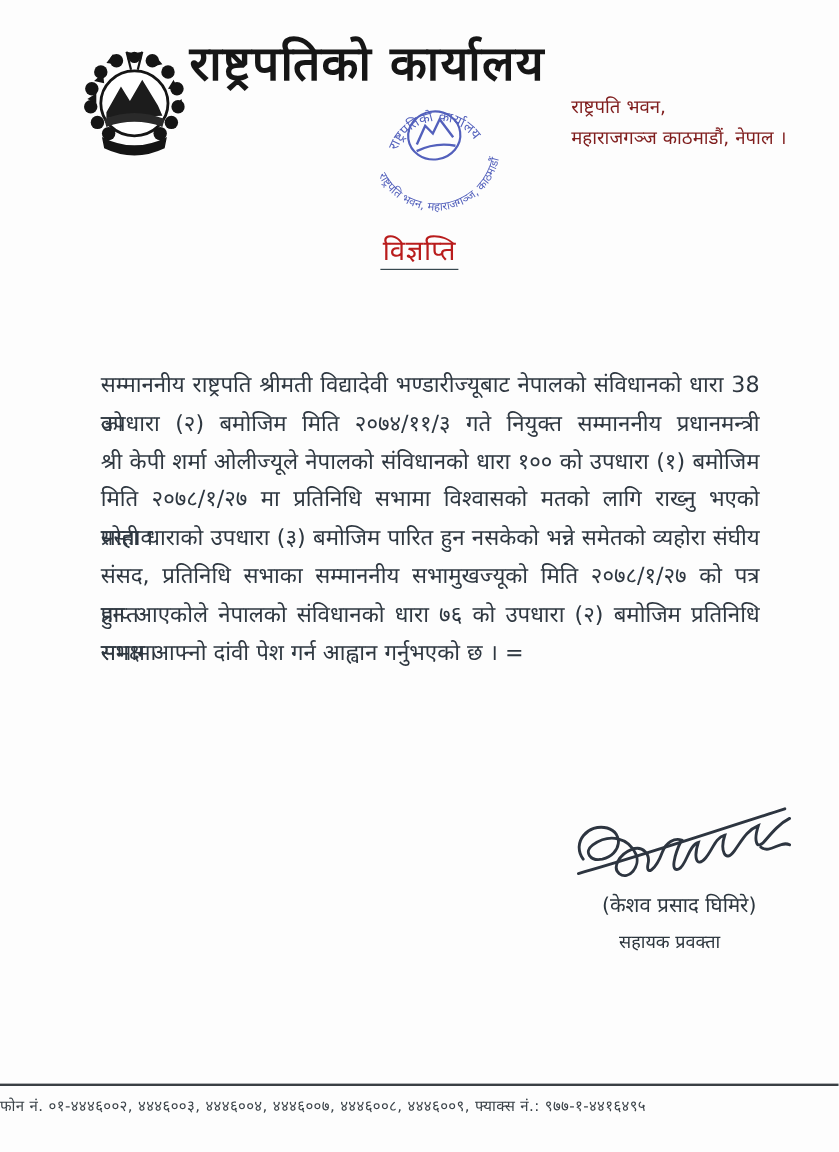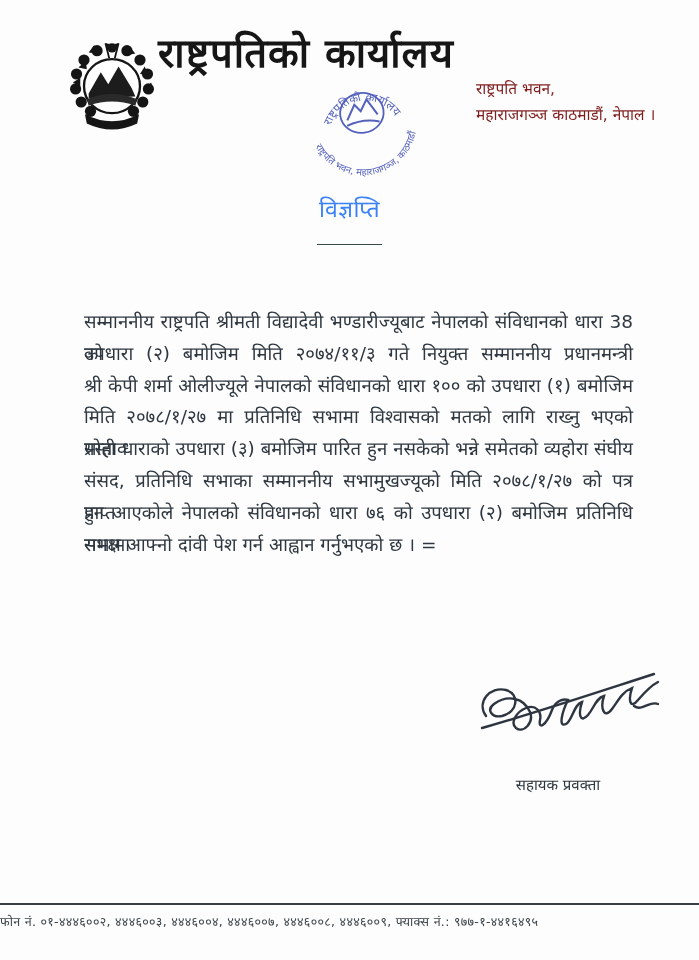--- a/index.html
+++ b/index.html
@@ -22,22 +22,22 @@
     position:absolute;left:288px;top:62px;width:150px;height:118px;
     transform:rotate(-8deg);opacity:.9;
   }
   .address{
     position:absolute;left:476px;top:76px;width:215px;
     font-size:15.5px;line-height:26px;color:#7f1d1d;
   }
   
   .notice-title-wrap{position:absolute;left:0;right:0;top:192px;text-align:center;}
   .notice-title{
-    display:inline-block;font-size:23px;color:#3b82f6;
-    border-bottom:1.6px solid #37484f;padding:0 2px 20px 2px;
+    display:inline-block;font-size:23px;color:#b91c1c;
+    border-bottom:1.6px solid #37484f;padding:0 2px 0 2px;
     letter-spacing:.5px;
   }
   
   .body-block{
     position:absolute;left:84px;top:306px;width:549px;
     font-size:18.5px;line-height:31.8px;color:#2e3740;
   }
   .body-line{text-align:justify;text-align-last:justify;height:31.8px;white-space:normal;}
   .body-line.last{text-align-last:left;}
   
@@ -131,18 +131,19 @@
   </div>
 
   <svg class="signature-svg" viewBox="0 0 198 80">
     <g stroke="#2d3540" stroke-width="2.4" fill="none" stroke-linecap="round">
       <path d="M14,48 C4,34 18,18 34,22 C48,26 46,44 30,48 C20,50 14,42 22,36 C36,26 52,30 58,44 C62,54 52,66 44,60 C38,55 44,44 54,40 C64,36 70,44 68,52 C66,62 74,58 80,42 C83,34 90,30 96,32 C90,44 86,60 94,56 C100,53 102,36 110,34 C106,46 108,56 116,47 C122,40 124,30 132,28 C128,40 132,52 140,41 C146,33 150,24 160,20 C156,32 158,42 166,32 C172,25 178,18 186,14"></path>
       <path d="M10,60 C60,46 120,26 182,6"></path>
       <path d="M162,38 C170,44 178,32 186,36"></path>
     </g>
   </svg>
 
+  <div class="sig-name">(केशव प्रसाद घिमिरे)</div>
   <div class="sig-title">सहायक प्रवक्ता</div>
 
   <div class="footer-rule"></div>
   <div class="footer-text">फोन नं. ०१-४४४६००२, ४४४६००३, ४४४६००४, ४४४६००७, ४४४६००८, ४४४६००९, फ्याक्स नं.: ९७७-१-४४१६४९५</div>
 
 </div>
 
 </body></html>

